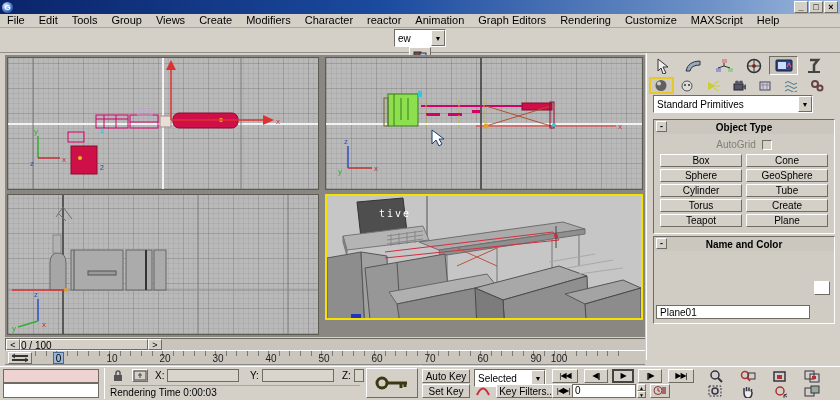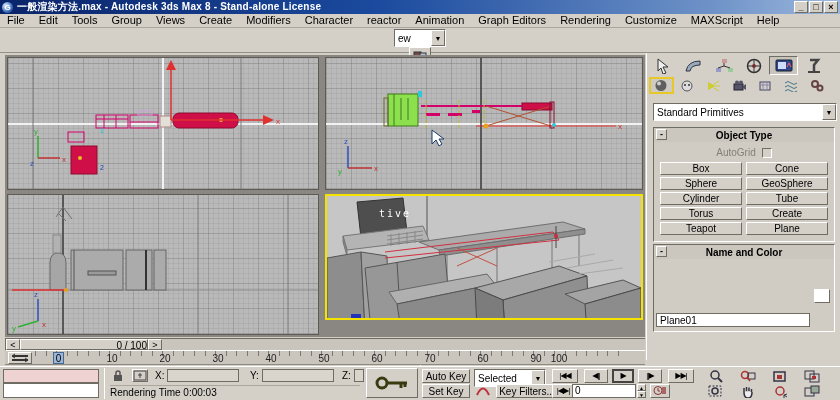--- a/index.html
+++ b/index.html
@@ -54,38 +54,38 @@
   #vp-persp { left:320px; top:139px; width:318px; height:126px; background-color:#c6c6c6; background-image:none; border:2px solid #f4e300; }
   .vp svg { position:absolute; left:0; top:0; }
   #persp-label { position:absolute; left:52px; top:12px; color:#fff; font-size:10px; letter-spacing:2px; font-family:"DejaVu Sans Mono",monospace; }
 
   
   #cmdpanel { position:absolute; left:646px; top:53px; width:194px; height:307px; background:#d4d0c8; border-left:1px solid #fff; padding-top:2px; }
   .tabrow { display:flex; align-items:center; padding:1px 2px; gap:1px; }
   .tab { width:29px; height:19px; display:flex; align-items:center; justify-content:center; }
   .subtab { width:25px; height:17px; display:flex; align-items:center; justify-content:center; }
   .subtab.active { border:2px solid #e6c829; background:#cfcbc3; }
-  #prim-combo { margin:8px 4px 6px 6px; width:184px; }
+  #prim-combo { margin:0 4px 6px 6px; width:160px; }
   .rollout { margin:2px 4px 0 6px; width:182px; }
   .rollout-head { height:14px; display:flex; align-items:center; font-weight:bold; font-size:10px; position:relative; justify-content:center;
     background:#cbc7bf; }
   .rollout-head .minus { position:absolute; left:2px; top:1px; width:11px; height:11px; font-weight:bold; font-size:9px; line-height:9px; text-align:center; }
   .autogrid-row { display:flex; align-items:center; justify-content:center; gap:6px; height:15px; color:#827f78; font-size:10px; margin-top:3px; }
   .chk { width:10px; height:10px; background:#d4d0c8; }
   .obj-grid { display:grid; grid-template-columns:1fr 1fr; gap:2px 4px; padding:2px 6px 6px 6px; }
   .obj-btn { height:13px; font-size:10px; text-align:center; line-height:12px; cursor:default; }
   .name-row { display:flex; gap:4px; padding:6px 4px 4px 2px; align-items:center; }
   .name-field { flex:1; height:14px; background:#fff; border:1px solid #6f6c64; font-size:10px; padding:0 3px; line-height:13px;margin-top:48px; }
   .color-swatch { width:16px; height:14px; background:#fff; }
 
   
   #timeslider { position:absolute; left:5px; top:338px; width:640px; height:13px; background:#c9c5bd;
     border-top:1px solid #6f6c64; border-left:1px solid #6f6c64; border-bottom:1px solid #fff; display:flex; }
   .ts-btn { width:14px; height:11px; font-size:9px; text-align:center; line-height:10px; flex:0 0 auto; }
-  #ts-handle { width:128px; height:11px; text-align:right; font-size:10px; line-height:11px; flex:0 0 auto; }
+  #ts-handle { width:128px; height:11px; text-align:left; font-size:10px; line-height:11px; flex:0 0 auto; }
   #trackbar { position:absolute; left:5px; top:351px; width:640px; height:14px; background:#cac6be; border-bottom:1px solid #8d8a82; }
   #mce-btn { position:absolute; left:3px; top:1px; width:24px; height:12px; display:flex; align-items:center; justify-content:center; }
   #tb-ticks { position:absolute; left:30px; top:0; width:585px; height:5px;
     background-image:repeating-linear-gradient(90deg, #777 0 1px, transparent 1px 10.6px); }
   .tb-num { position:absolute; top:2px; font-size:10px; color:#222; transform:translateX(-50%); }
   #tb-current { position:absolute; left:48px; top:1px; width:11px; height:12px; background:#9db6d8; border:1px solid #44688f; font-size:10px; text-align:center; line-height:11px; }
 
   
   #statusbar { position:absolute; left:0; top:366px; width:840px; height:34px; background:#d4d0c8; border-top:1px solid #fff; }
   #listener-pink { position:absolute; left:3px; top:2px; width:96px; height:14px; background:#efd3d3; border:1px solid #6f6c64; }
@@ -106,21 +106,20 @@
   .spin { position:absolute; left:637px; width:9px; height:7px; font-size:5px; line-height:6px; text-align:center; }
   .nav-btn { position:absolute; width:20px; height:14px; display:flex; align-items:center; justify-content:center; }
 </style>
 </head>
 <body>
 
 <div id="app">
 
   <div id="titlebar">
     <div id="app-icon">G</div>
-    <div id="title-text">一般渲染方法.max - Autodesk 3ds Max 8  - Stand-alone License</div>
     <div class="wbtns">
       <div class="wbtn raised">_</div>
       <div class="wbtn raised">□</div>
       <div class="wbtn raised">×</div>
     </div>
   </div>
 
   <div id="menubar">
     <div class="menu-item">File</div>
     <div class="menu-item">Edit</div>

